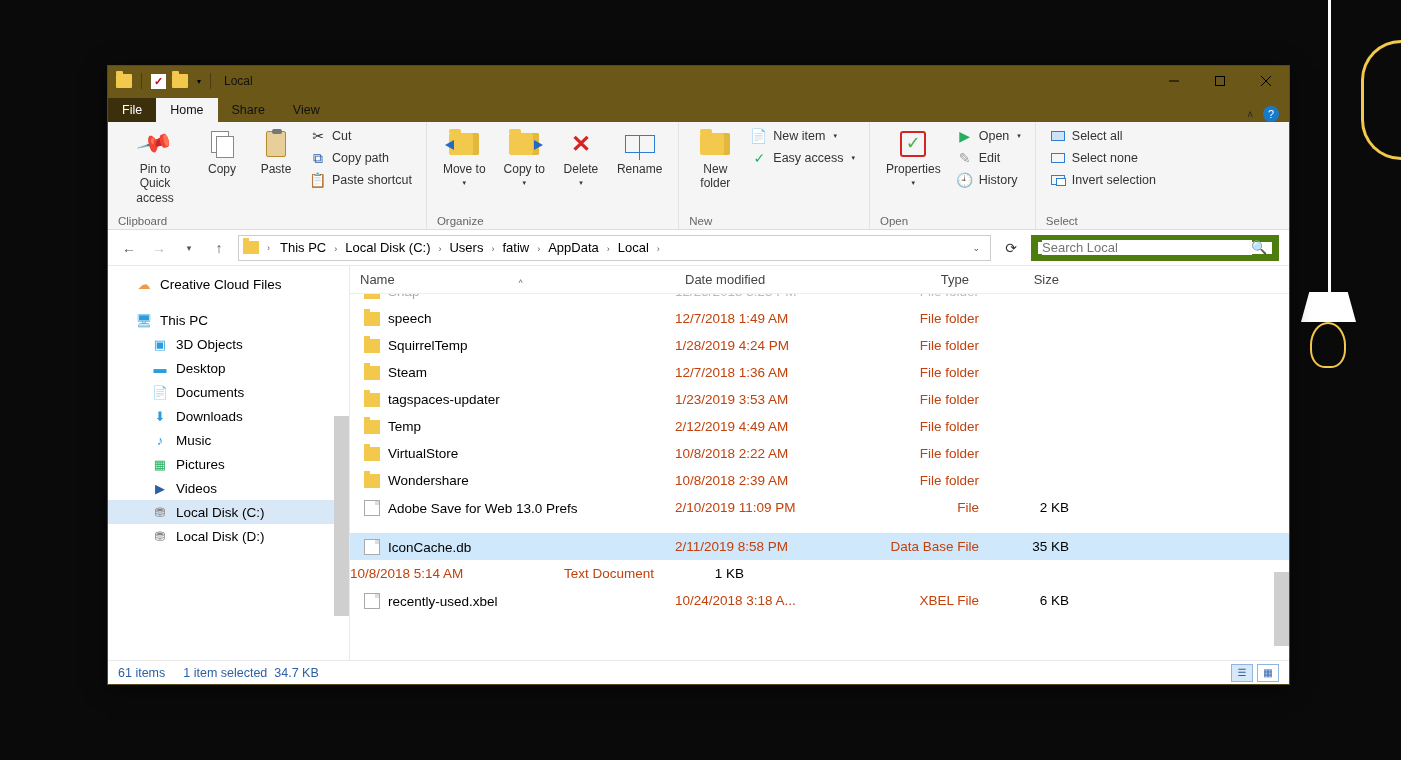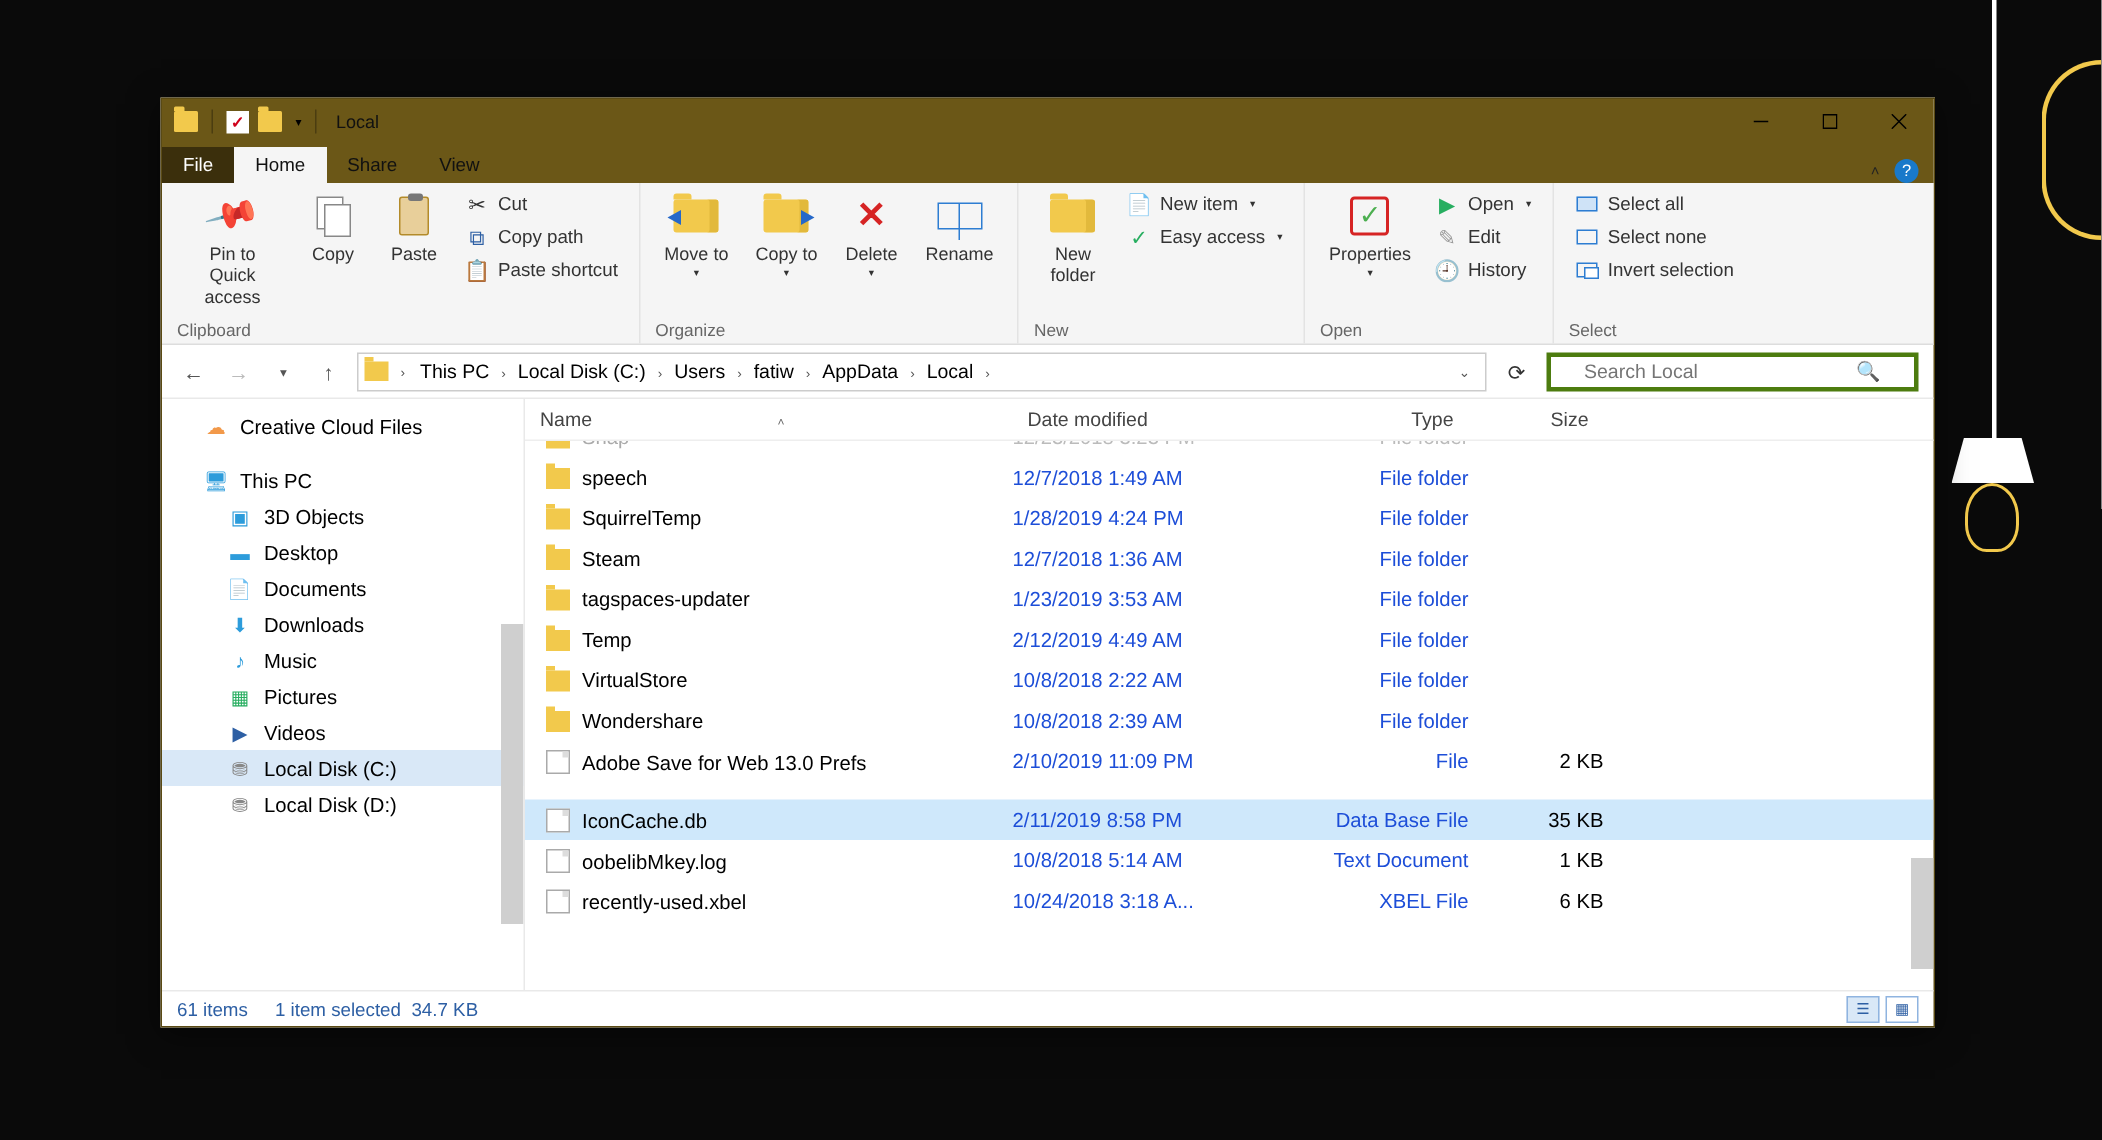--- a/index.html
+++ b/index.html
@@ -82,21 +82,21 @@
   .addrrow { height:36px; display:flex; align-items:center; gap:8px; padding:0 10px; border-bottom:1px solid #e9e9e9; }
   .addrrow .navbtn { width:22px; height:22px; display:flex; align-items:center; justify-content:center; color:#555; font-size:14px; cursor:pointer; }
   .addrrow .navbtn.disabled{ color:#bbb; }
   .breadcrumb { flex:1; height:26px; border:1px solid #ccc; display:flex; align-items:center; padding:0 4px; font-size:13px; gap:2px; overflow:hidden; }
   .breadcrumb .seg { padding:2px 4px; cursor:pointer; white-space:nowrap;}
   .breadcrumb .car { font-size:9px; color:#555; padding:0 4px; }
   .breadcrumb .folder-mini{ width:16px;height:13px;background:#f2c94c;position:relative;margin-right:2px;}
   .breadcrumb .folder-mini::before{content:"";position:absolute;top:-3px;left:0;width:6px;height:3px;background:#f2c94c;}
   .breadcrumb .dd { margin-left:auto; font-size:9px; color:#555; padding:0 6px;}
   .refresh{ width:24px;height:26px;border:none;display:flex;align-items:center;justify-content:center;font-size:14px;color:#333;cursor:pointer;}
-  .searchbox{ width:248px;height:26px;border:3px solid #4d7c0f;display:flex;align-items:center;padding:0 22px;font-size:13px;color:#888;}
+  .searchbox{ width:248px;height:26px;border:7px solid #4d7c0f;display:flex;align-items:center;padding:0 4px;font-size:13px;color:#888;}
   .searchbox input{border:none;outline:none;flex:1;font-size:13px;}
   .searchbox .mag{font-size:13px;color:#555;}
 
   
   .body { flex:1; display:flex; min-height:0; }
   .navpane { width:242px; border-right:1px solid #e9e9e9; overflow-y:auto; padding:6px 0; font-size:13.5px; position:relative;}
   .navpane .item { display:flex; align-items:center; gap:8px; padding:4px 8px 4px 28px; cursor:pointer; }
   .navpane .item.l2 { padding-left:44px; }
   .navpane .item.sel { background:#d9e8f7; }
   .navpane .ico { width:16px; height:16px; display:flex;align-items:center;justify-content:center;font-size:13px; }
@@ -114,21 +114,21 @@
   .rows { flex:1; overflow:hidden; font-size:13.5px; position:relative; }
   .row { display:flex; align-items:center; height:27px; padding-right:16px; cursor:pointer;}
   .row.cut { color:#aaa; }
   .row.sel { background:#cfe8fb;margin-top:12px; }
   .row .c-name{ display:flex; align-items:flex-end; gap:8px; padding-left:14px;}
   .row .fico { width:16px; height:14px; flex:0 0 16px;}
   .row .fico.folder{ background:#f2c94c; position:relative;}
   .row .fico.folder::before{content:"";position:absolute;top:-3px;left:0;width:6px;height:3px;background:#f2c94c;}
   .row .fico.file{ background:#fff;border:1px solid #aaa;height:16px;width:13px;position:relative;}
   .row .fico.file::after{content:"";position:absolute;top:0;right:0;width:4px;height:4px;background:#ddd;}
-  .row .c-date,.row .c-type{ color:#1d4ed8; }
+  .row .c-date,.row .c-type{ color:#c2410c; }
   .row.cut .c-date,.row.cut .c-type{ color:#bbb;}
   .rows .scrollthumb{position:absolute;right:0;top:278px;width:15px;height:74px;background:#cfcfcf;}
 
   
   .status { height:24px; border-top:1px solid #e9e9e9; display:flex; align-items:center; font-size:12.5px; color:#2d5fa4; padding:0 10px; gap:18px;}
   .status .views{ margin-left:auto; display:flex; gap:4px;}
   .status .vbtn{ width:22px;height:18px;border:1px solid #8fb4e0;display:flex;align-items:center;justify-content:center;font-size:10px;color:#2d5fa4;}
   .status .vbtn.active{background:#d9e8f7;}
 </style>
 </head>
@@ -495,24 +495,20 @@
           <div class="row sel">
             <div class="c-name">
               <span class="fico file"></span>
               <span>IconCache.db</span>
             </div>
             <div class="c-date">2/11/2019 8:58 PM</div>
             <div class="c-type">Data Base File</div>
             <div class="c-size">35 KB</div>
           </div>
           <div class="row">
-            <div class="c-name">
-              <span class="fico file"></span>
-              <span>oobelibMkey.log</span>
-            </div>
             <div class="c-date">10/8/2018 5:14 AM</div>
             <div class="c-type">Text Document</div>
             <div class="c-size">1 KB</div>
           </div>
           <div class="row">
             <div class="c-name">
               <span class="fico file"></span>
               <span>recently-used.xbel</span>
             </div>
             <div class="c-date">10/24/2018 3:18 A...</div>

